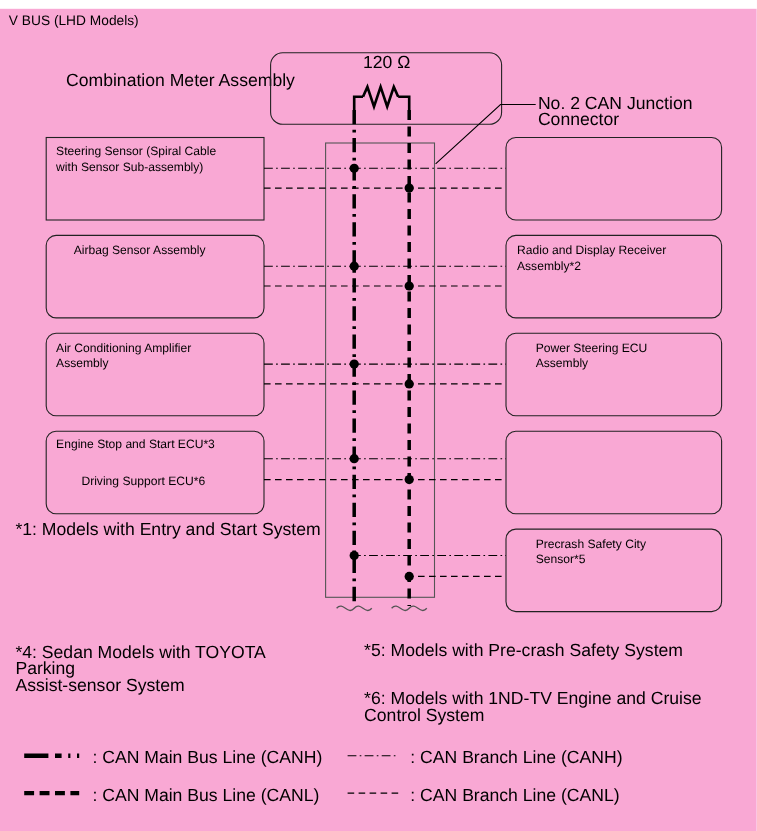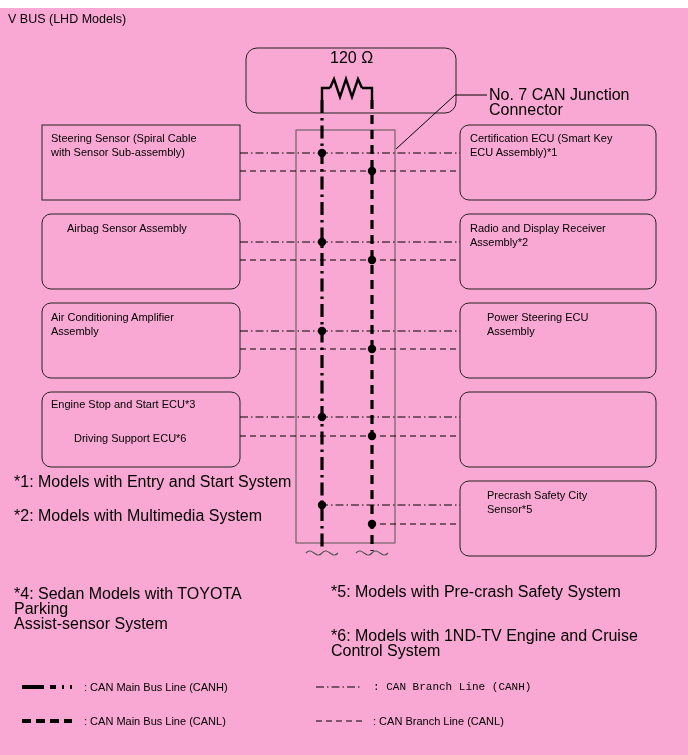--- a/index.html
+++ b/index.html
@@ -40,36 +40,37 @@
     color: #000;
     white-space: pre-line;
   }
   .title {
     position: absolute;
     font-size: 12.5px;
     color: #000;
   }
   .legend-label {
     position: absolute;
-    font-size: 11px;
+    font-size: 16px;
     color: #000;
     white-space: nowrap;
   }
 </style>
 </head>
 <body>
 
 <div id="root">
 
   <div class="title" style="left:8px; top:4px;">V BUS (LHD Models)</div>
 
+  <div class="plaintext" style="left:60px; top:58px;">Combination Meter Assembly</div>
 
   <div class="plaintext" style="left:330px; top:42px;">120 Ω</div>
 
-  <div class="plaintext" style="left:489px; top:79px;">No. 7 CAN Junction Connector</div>
+  <div class="plaintext" style="left:489px; top:79px;">No. 2 CAN Junction Connector</div>
 
   <svg class="layer" viewBox="0 0 688 755">
     <defs></defs>
 
     <rect x="246" y="40" width="210" height="65" rx="11" ry="11" fill="none" stroke="#222" stroke-width="1"></rect>
 
     <polyline points="322,92 322,80 330,80" fill="none" stroke="#000" stroke-width="2.4"></polyline>
     <polyline points="330,80 334,71 340,89 346,71 352,89 358,71 362,80" fill="none" stroke="#000" stroke-width="2.4" stroke-linejoin="miter"></polyline>
     <polyline points="362,80 372,80 372,92" fill="none" stroke="#000" stroke-width="2.4"></polyline>
 
@@ -140,35 +141,32 @@
   </svg>
 
   <div class="boxlabel" style="left:67px; top:213px; width:166px;">Airbag Sensor Assembly</div>
   <div class="boxlabel" style="left:51px; top:123px; width:182px;">Steering Sensor (Spiral Cable
 with Sensor Sub-assembly)</div>
   <div class="boxlabel" style="left:51px; top:302px; width:182px;">Air Conditioning Amplifier
 Assembly</div>
   <div class="boxlabel" style="left:51px; top:389px; width:182px;">Engine Stop and Start ECU*3</div>
   <div class="boxlabel" style="left:74px; top:423px; width:160px;">Driving Support ECU*6</div>
 
-  <div class="boxlabel" style="left:470px; top:123px; width:180px;">Certification ECU (Smart Key
-ECU Assembly)*1</div>
   <div class="boxlabel" style="left:470px; top:213px; width:180px;">Radio and Display Receiver
 Assembly*2</div>
   <div class="boxlabel" style="left:487px; top:302px; width:165px;">Power Steering ECU
 Assembly</div>
   <div class="boxlabel" style="left:487px; top:480px; width:165px;">Precrash Safety City
 Sensor*5</div>
 
   <div class="plaintext" style="left:14px; top:466px;">*1: Models with Entry and Start System</div>
-  <div class="plaintext" style="left:14px; top:500px;">*2: Models with Multimedia System</div>
   <div class="plaintext" style="left:14px; top:578px; width:230px;">*4: Sedan Models with TOYOTA Parking
 Assist-sensor System</div>
 
   <div class="plaintext" style="left:331px; top:576px;">*5: Models with Pre-crash Safety System</div>
   <div class="plaintext" style="left:331px; top:620px;">*6: Models with 1ND-TV Engine and Cruise Control System</div>
 
   <div class="legend-label" style="left:84px; top:673px;">: CAN Main Bus Line (CANH)</div>
   <div class="legend-label" style="left:84px; top:707px;">: CAN Main Bus Line (CANL)</div>
-  <div class="legend-label" style="left:373px; top:673px;font-family:Liberation Mono, monospace;">: CAN Branch Line (CANH)</div>
+  <div class="legend-label" style="left:373px; top:673px;">: CAN Branch Line (CANH)</div>
   <div class="legend-label" style="left:373px; top:707px;">: CAN Branch Line (CANL)</div>
 
 </div>
 
 </body></html>

